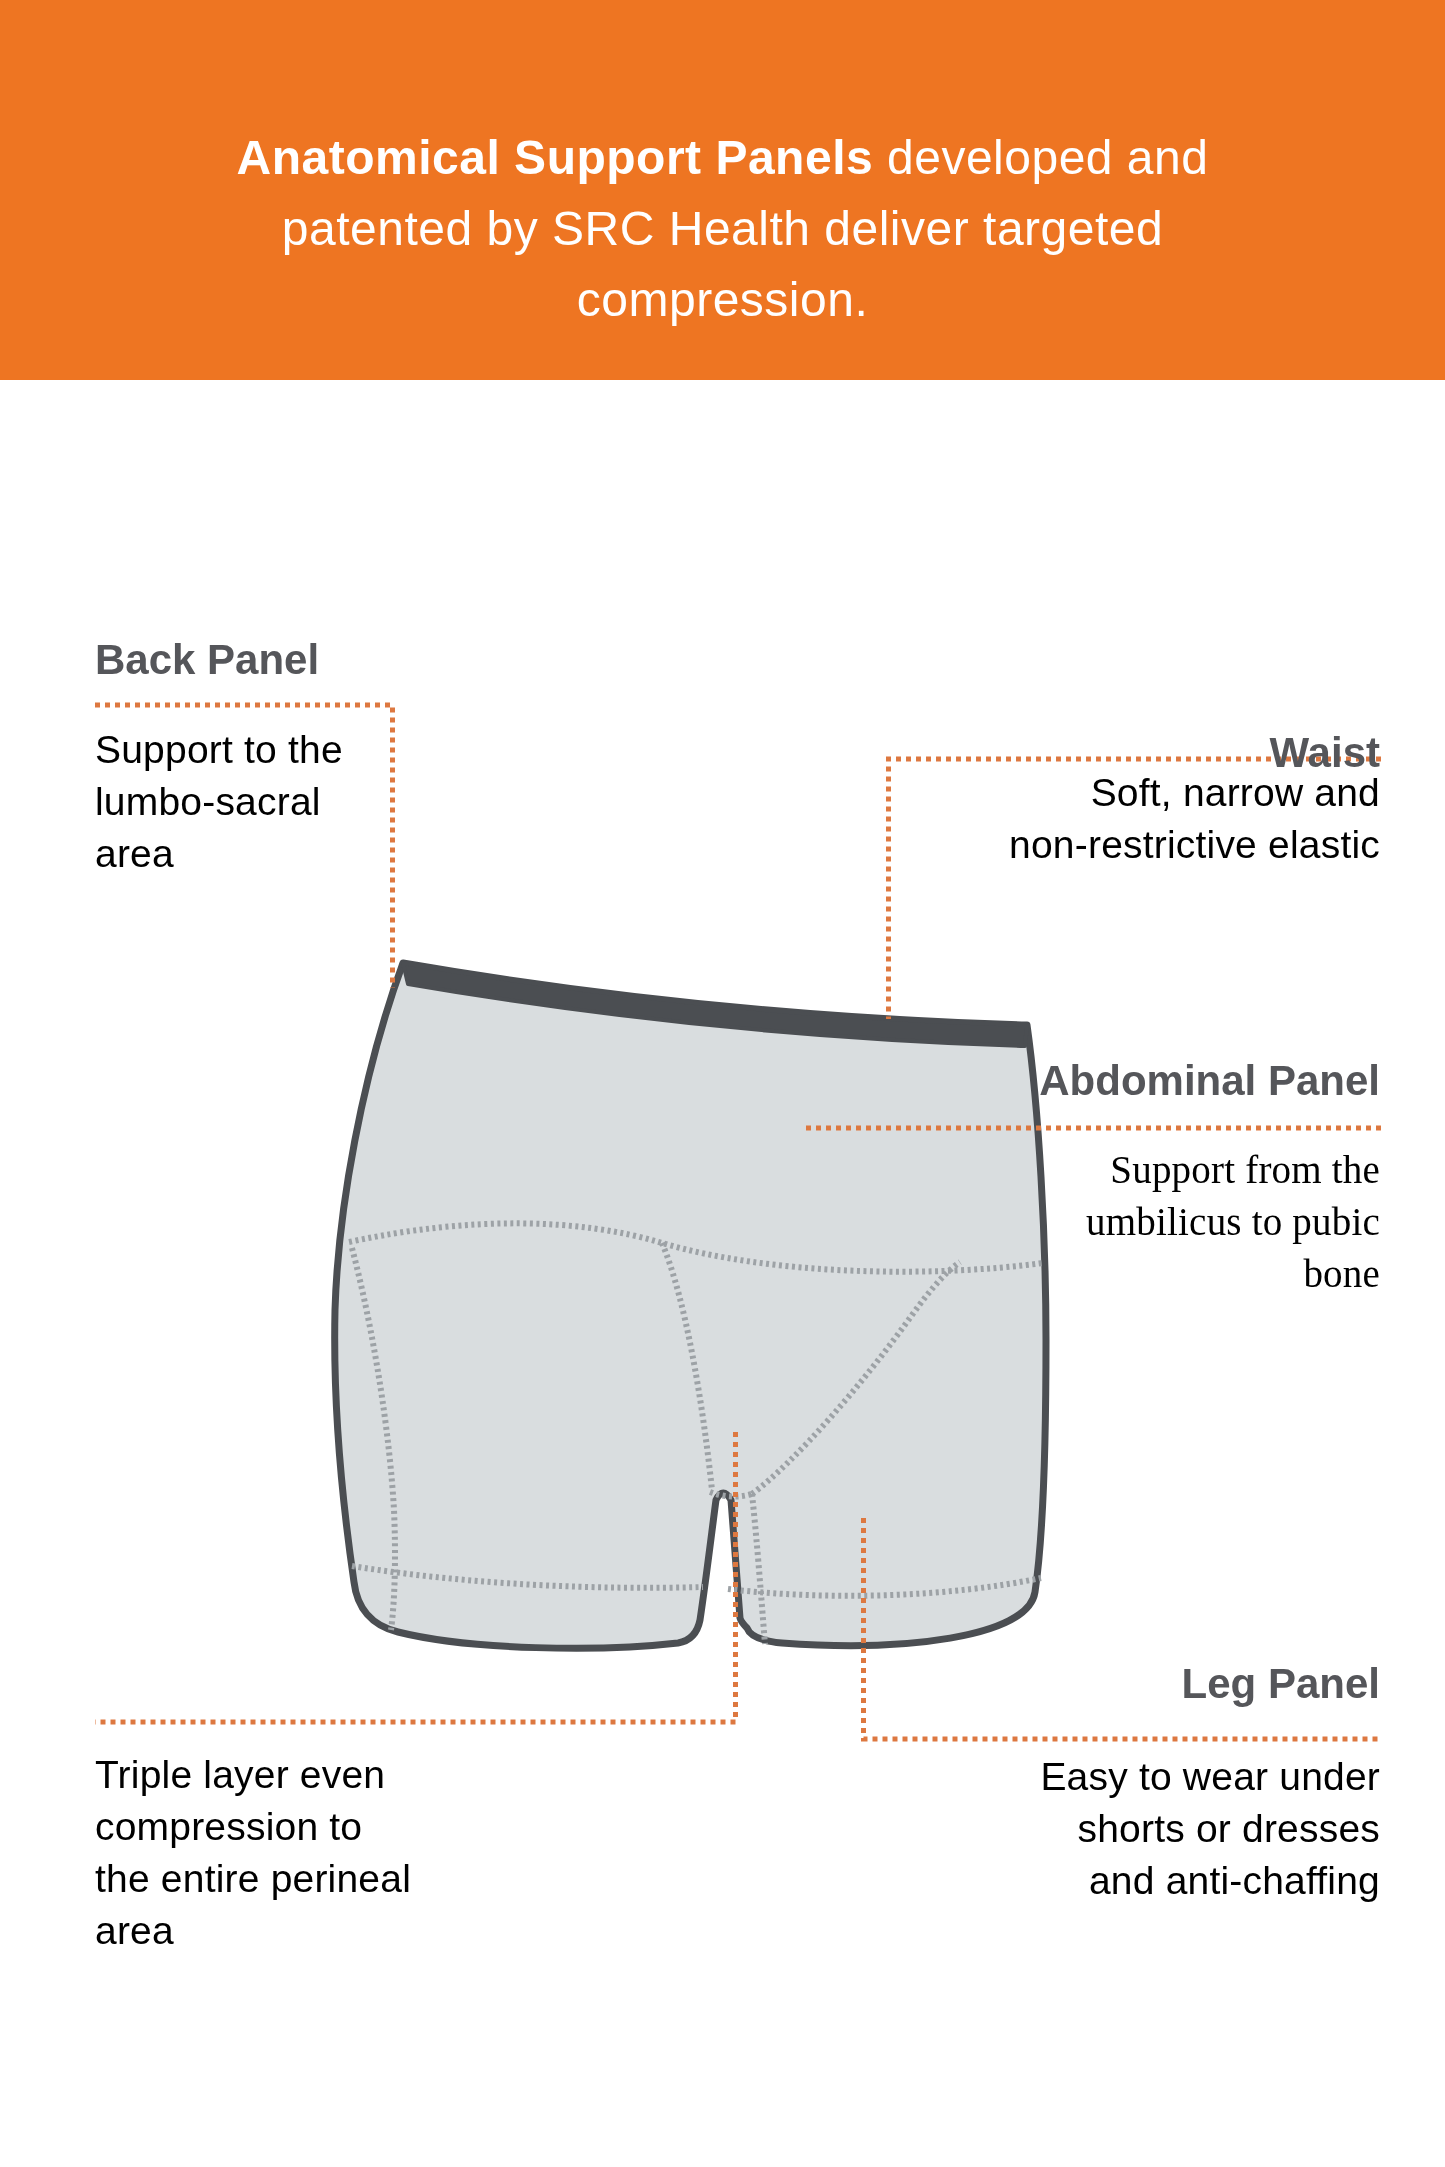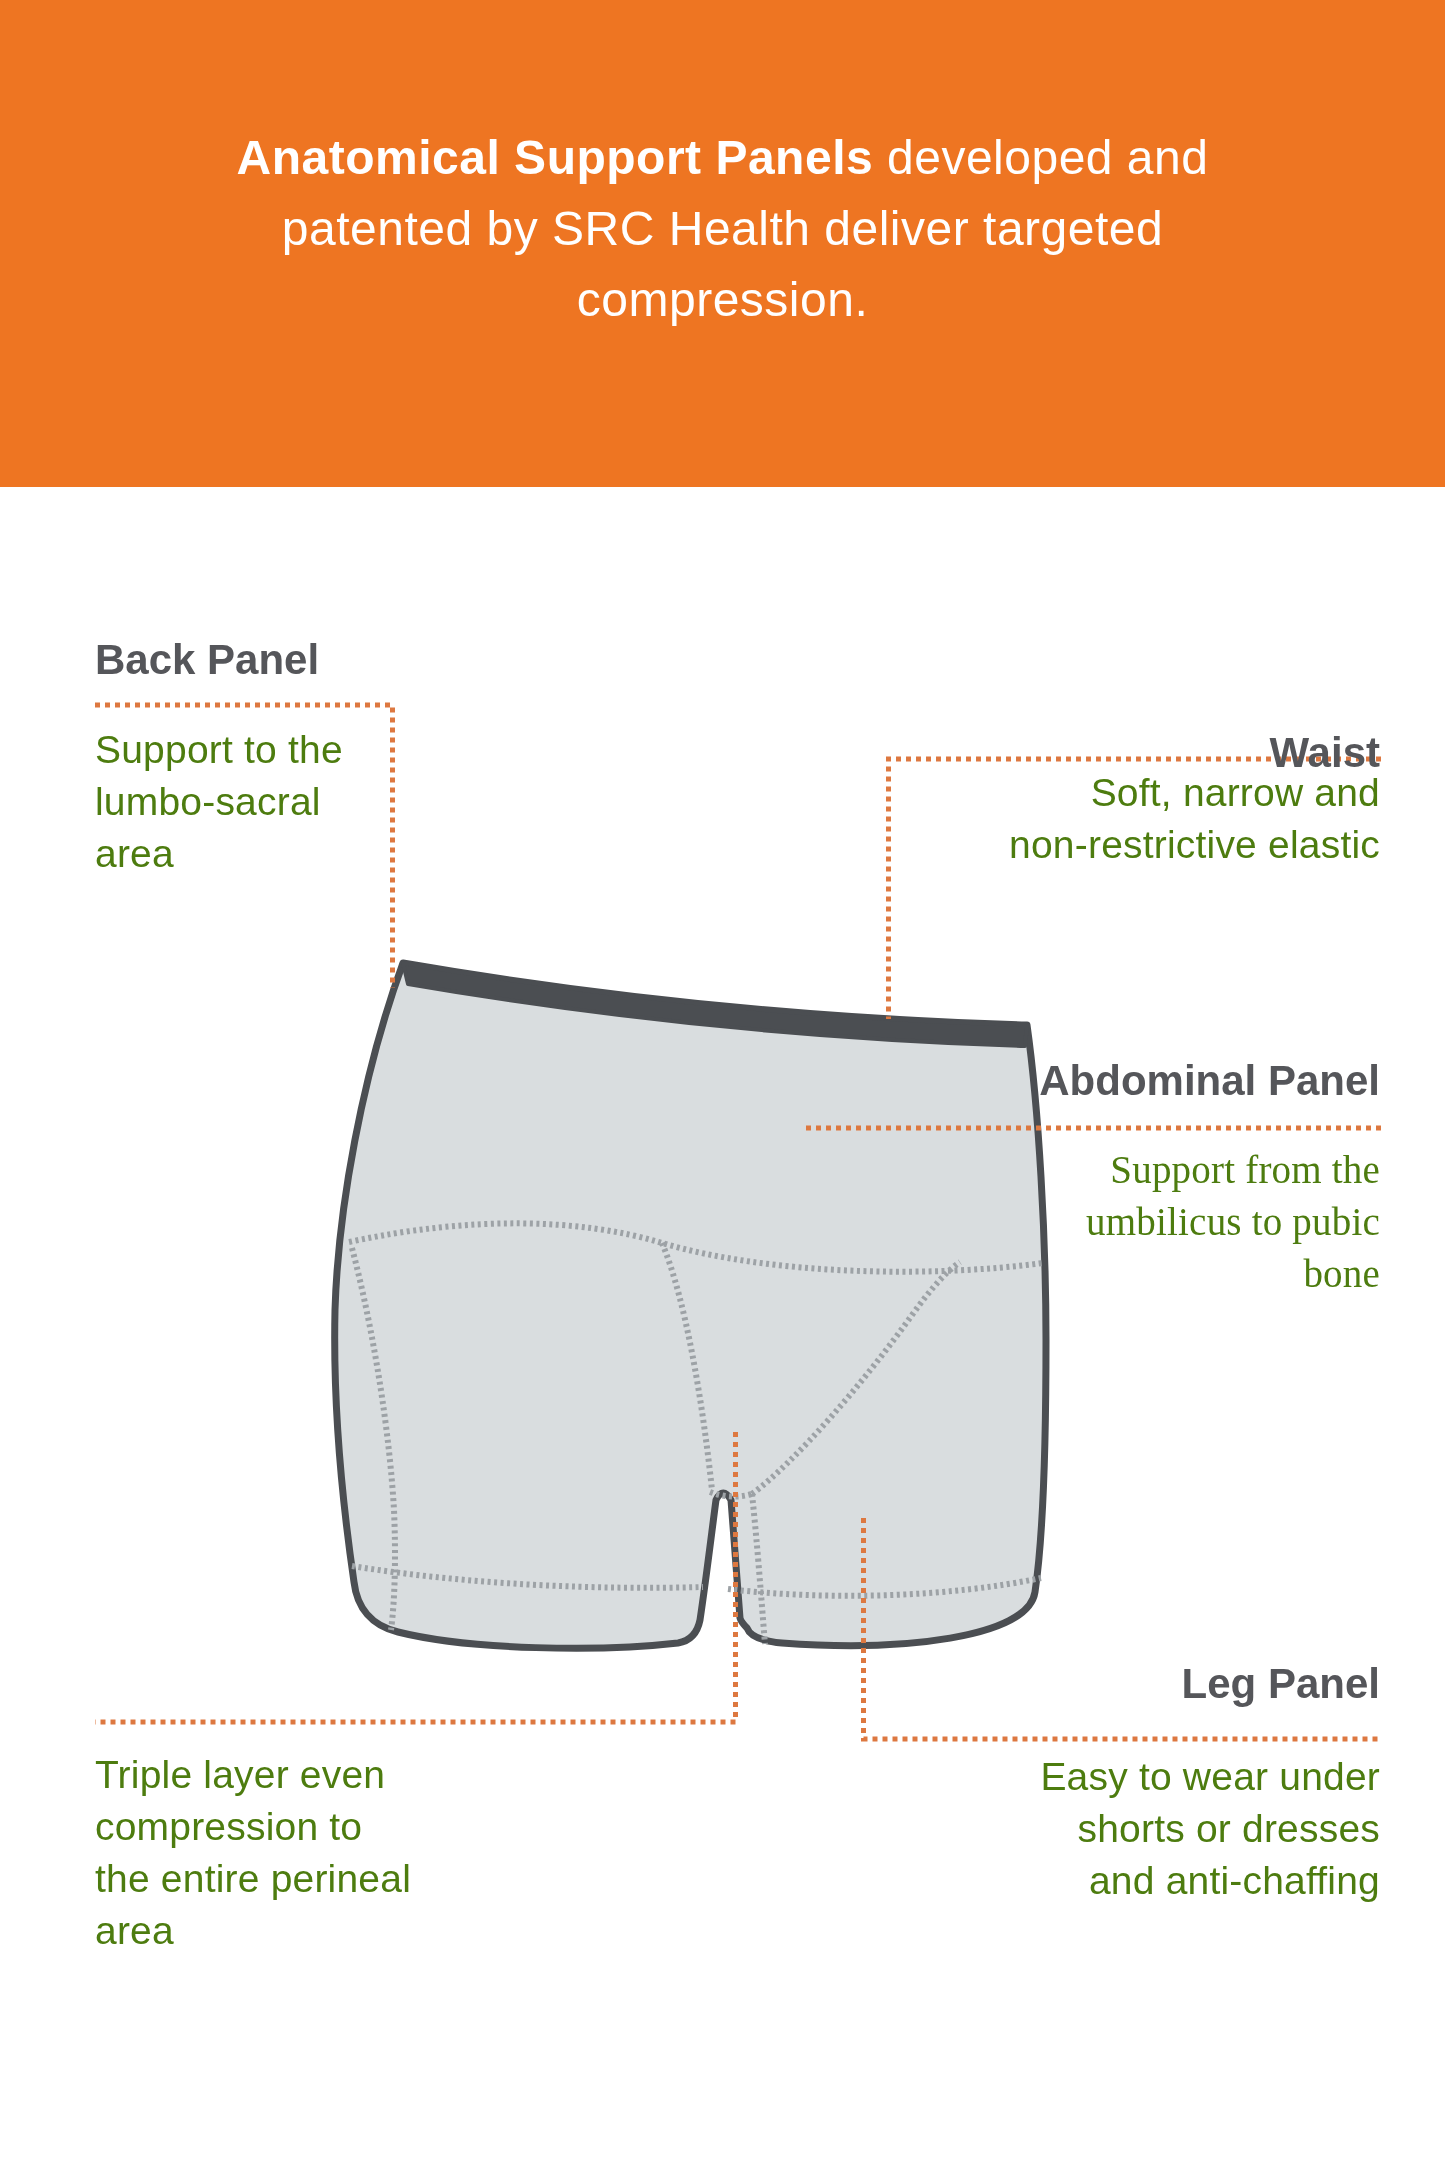--- a/index.html
+++ b/index.html
@@ -5,41 +5,41 @@
   html,body{margin:0;padding:0;background:#ffffff;}
   .page{
     position:relative;
     width:1445px;height:2167px;
     background:#ffffff;
     font-family:"Liberation Sans", sans-serif;
     overflow:hidden;
   }
   
   .banner{
-    position:absolute;left:0;top:0;width:1445px;height:487px;
+    position:absolute;left:0;top:0;width:1445px;height:380px;
     background:#EE7522;
     box-sizing:border-box;
   }
   .banner-title{
     position:absolute;left:70px;right:70px;top:122px;
     text-align:center;color:#ffffff;
     font-size:48px;line-height:71px;letter-spacing:.5px;
     white-space:pre-line;font-weight:400;
   }
   .banner-title .bold{font-weight:700;}
   
   .lbl-title{
     position:absolute;margin:0;
     font-size:42px;line-height:52px;font-weight:700;color:#55565A;
     white-space:pre-line;
     text-align:center;
   }
   .lbl-desc{
     position:absolute;margin:0;
-    font-size:39px;line-height:52px;font-weight:400;color:#4d7c0f;
+    font-size:39px;line-height:52px;font-weight:400;color:#000000;
     white-space:pre-line;letter-spacing:.2px;
   }
   .align-r{text-align:right;}
   
   .back-title   {left:95px;  top:634px;}
   .back-desc    {left:95px;  top:724px;}
   .waist-title  {right:65px; top:691px;margin-top:36px;}
   .waist-desc   {right:65px; top:767px;}
   .abd-title    {right:65px; top:1055px;}
   .abd-desc     {right:65px; top:1144px;font-family:Liberation Serif, serif;}

